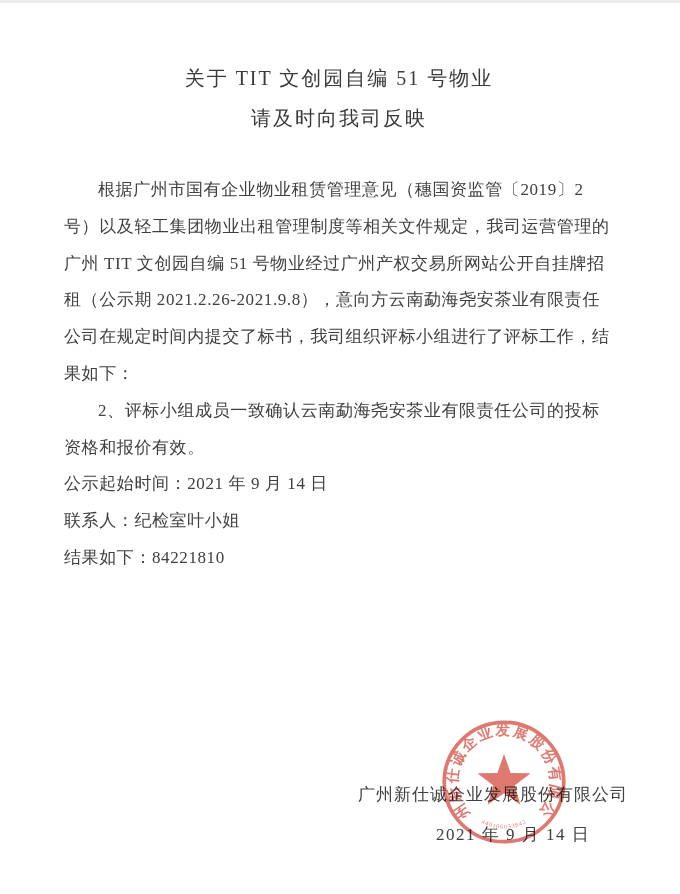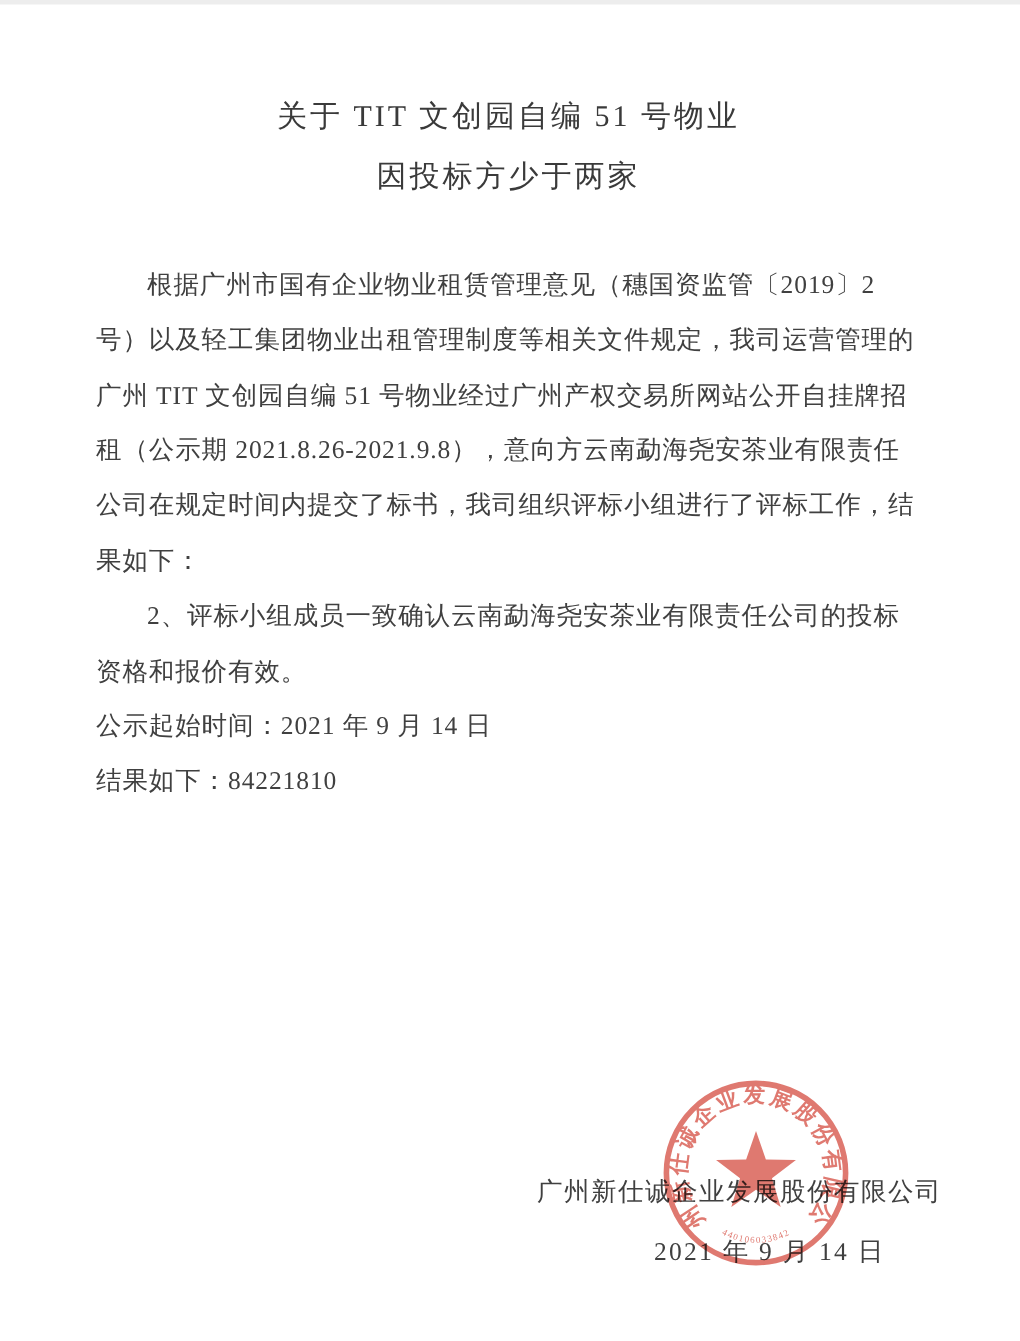--- a/index.html
+++ b/index.html
@@ -93,28 +93,29 @@
 </style>
 </head>
 <body>
 
 <div class="page">
   <div class="scan-edge-top"></div>
 
   <div class="doc">
     <div class="doc-title">
       <div>关于 TIT 文创园自编 51 号物业</div>
-      <div>因投标方少于两家</div>
+      <div>请及时向我司反映</div>
     </div>
 
     <div class="doc-body">
-      <p class="indent">根据广州市国有企业物业租赁管理意见（穗国资监管〔2019〕2 号）以及轻工集团物业出租管理制度等相关文件规定，我司运营管理的广州 TIT 文创园自编 51 号物业经过广州产权交易所网站公开自挂牌招租（公示期 2021.8.26-2021.9.8），意向方云南勐海尧安茶业有限责任公司在规定时间内提交了标书，我司组织评标小组进行了评标工作，结果如下：</p>
+      <p class="indent">根据广州市国有企业物业租赁管理意见（穗国资监管〔2019〕2 号）以及轻工集团物业出租管理制度等相关文件规定，我司运营管理的广州 TIT 文创园自编 51 号物业经过广州产权交易所网站公开自挂牌招租（公示期 2021.2.26-2021.9.8），意向方云南勐海尧安茶业有限责任公司在规定时间内提交了标书，我司组织评标小组进行了评标工作，结果如下：</p>
       <p class="indent">2、评标小组成员一致确认云南勐海尧安茶业有限责任公司的投标资格和报价有效。</p>
 
       <p class="info"><span>公示起始时间：</span><span>2021 年 9 月 14 日</span></p>
+      <p class="info"><span>联系人：</span><span>纪检室叶小姐</span></p>
       <p class="info"><span>结果如下：</span><span>84221810</span></p>
     </div>
   </div>
 
   <div class="signature">
     <div class="sig-company">广州新仕诚企业发展股份有限公司</div>
     <div class="sig-date">2021 年 9 月 14 日</div>
   </div>
 
   <div class="seal">

